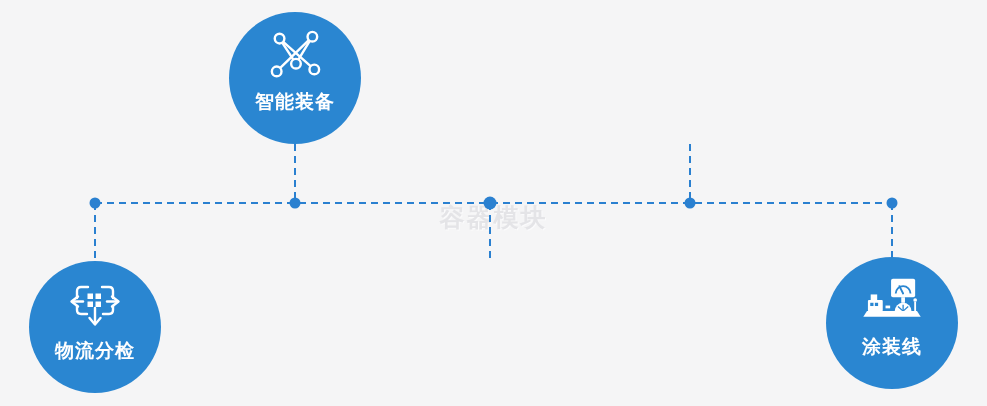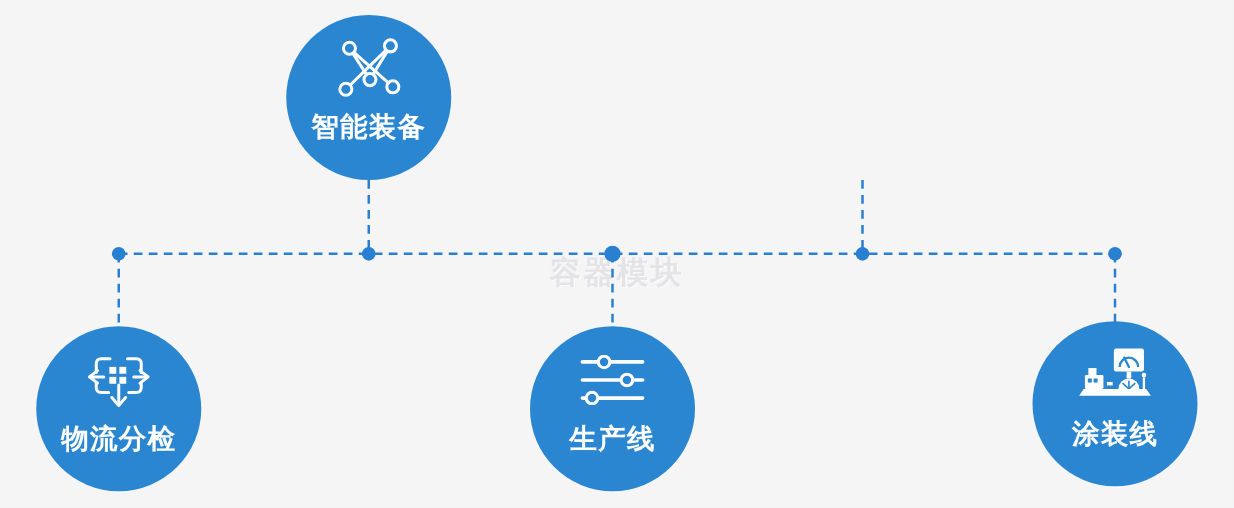--- a/index.html
+++ b/index.html
@@ -15,21 +15,21 @@
   .connectors{position:absolute;left:0;top:0;z-index:2;pointer-events:none;}
   .node{
     position:absolute;width:132px;height:132px;border-radius:50%;
     background:#2a86d1;z-index:3;display:flex;flex-direction:column;align-items:center;
     cursor:pointer;
   }
   .node .icon-wrap{
     height:58px;margin-top:14px;display:flex;align-items:center;justify-content:center;
   }
   .node .label{
-    margin-top:8px;color:#fff;font-size:22px;font-weight:700;letter-spacing:1px;
+    margin-top:8px;color:#fff;font-size:19px;font-weight:700;letter-spacing:1px;
     white-space:nowrap;line-height:20px;
   }
   .n-smart{left:229px;top:12px;}
   .n-warehouse{left:624px;top:12px;}
   .n-logistics{left:29px;top:261px;text-align:right;}
   .n-production{left:424px;top:261px;}
   .n-painting{left:826px;top:257px;}
 </style>
 </head>
 <body>
@@ -97,37 +97,20 @@
           <rect x="20.5" y="16.5" width="5.5" height="5.5"></rect>
           <rect x="28.5" y="16.5" width="5.5" height="5.5"></rect>
           <rect x="20.5" y="24.5" width="5.5" height="5.5"></rect>
           <rect x="28.5" y="24.5" width="5.5" height="5.5"></rect>
         </g>
       </svg>
     </span>
     <div class="label">物流分检</div>
   </div>
 
-  <div class="node n-production">
-    <span class="icon-wrap">
-      <svg width="54" height="40" viewBox="0 0 56 40">
-        <g stroke="#fff" stroke-width="3" stroke-linecap="round">
-          <line x1="3" y1="5" x2="53" y2="5"></line>
-          <line x1="3" y1="20" x2="53" y2="20"></line>
-          <line x1="3" y1="35" x2="53" y2="35"></line>
-        </g>
-        <g stroke="#fff" stroke-width="2.6" fill="#2a86d1">
-          <circle cx="21" cy="5" r="4.8"></circle>
-          <circle cx="40" cy="20" r="4.8"></circle>
-          <circle cx="11" cy="35" r="4.8"></circle>
-        </g>
-      </svg>
-    </span>
-    <div class="label">生产线</div>
-  </div>
 
   <div class="node n-painting">
     <span class="icon-wrap">
       <svg width="64" height="50" viewBox="0 0 68 54">
 
         <rect x="33" y="4" width="26" height="20" rx="2" fill="#fff"></rect>
         <path d="M38,20 A8,8 0 0 1 54,20" fill="none" stroke="#2a86d1" stroke-width="2"></path>
         <line x1="46" y1="20" x2="42" y2="12" stroke="#2a86d1" stroke-width="2" stroke-linecap="round"></line>
         <rect x="44" y="24" width="4" height="6" fill="#fff"></rect>
 

